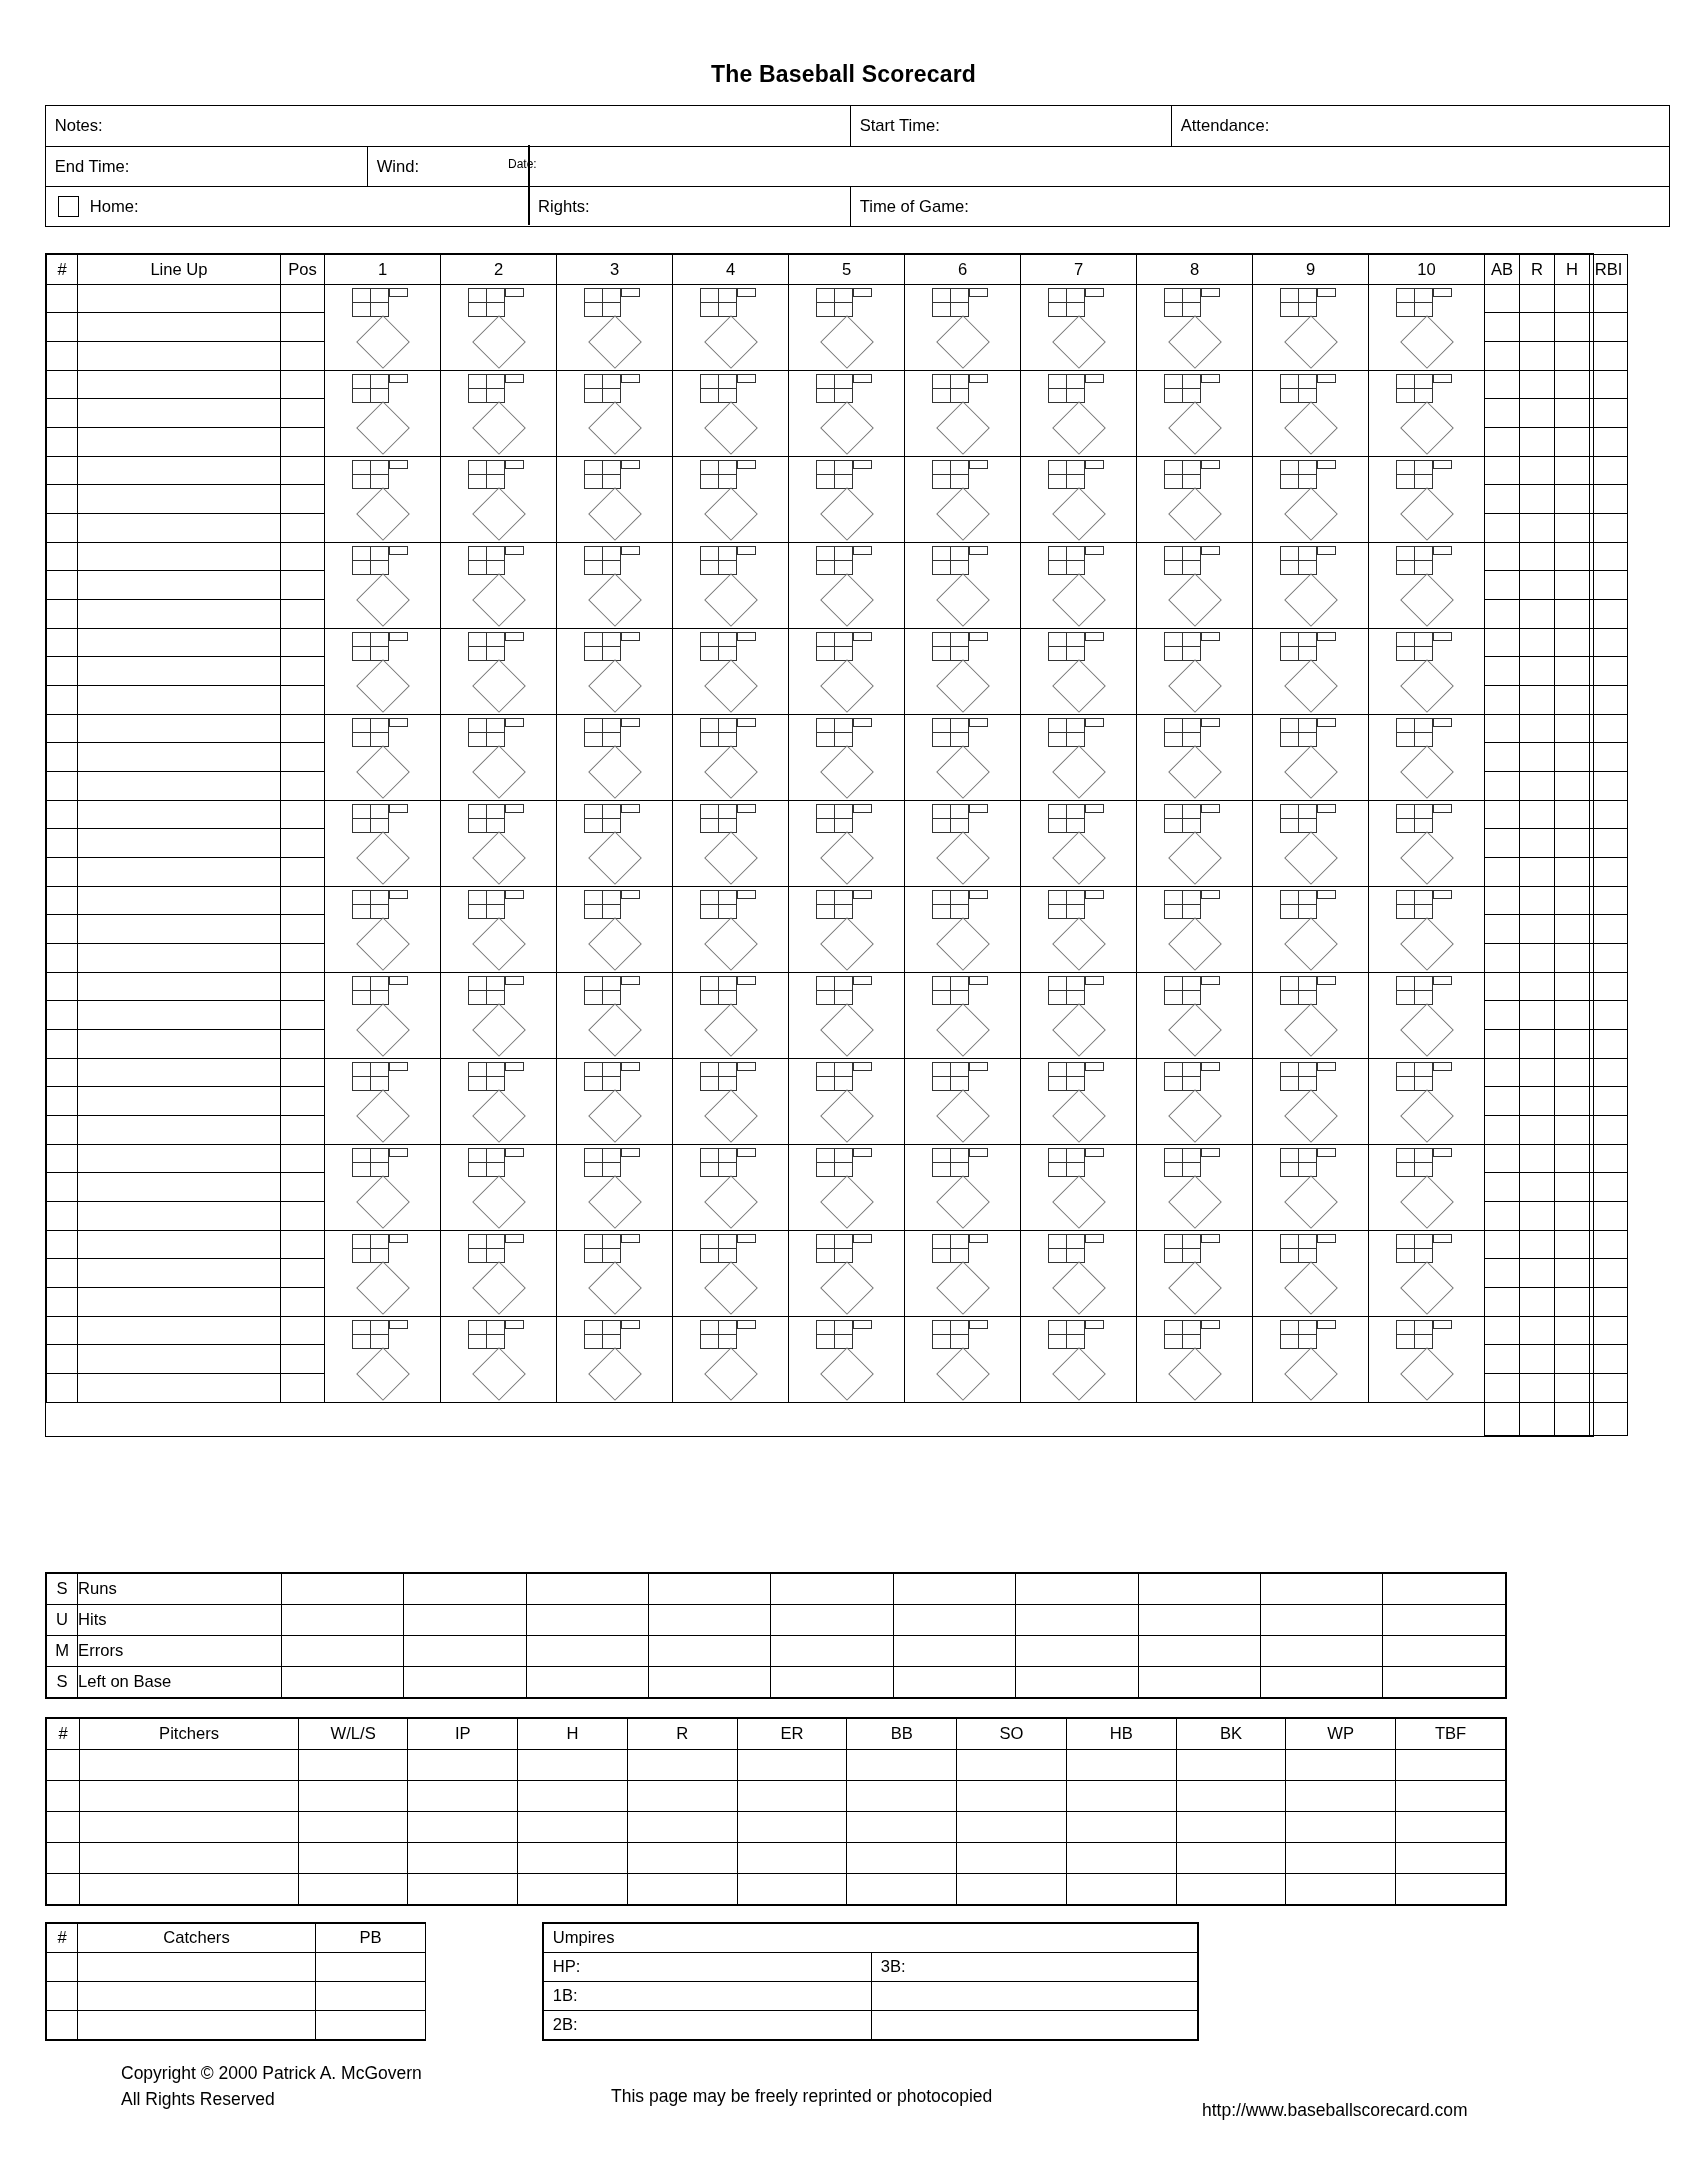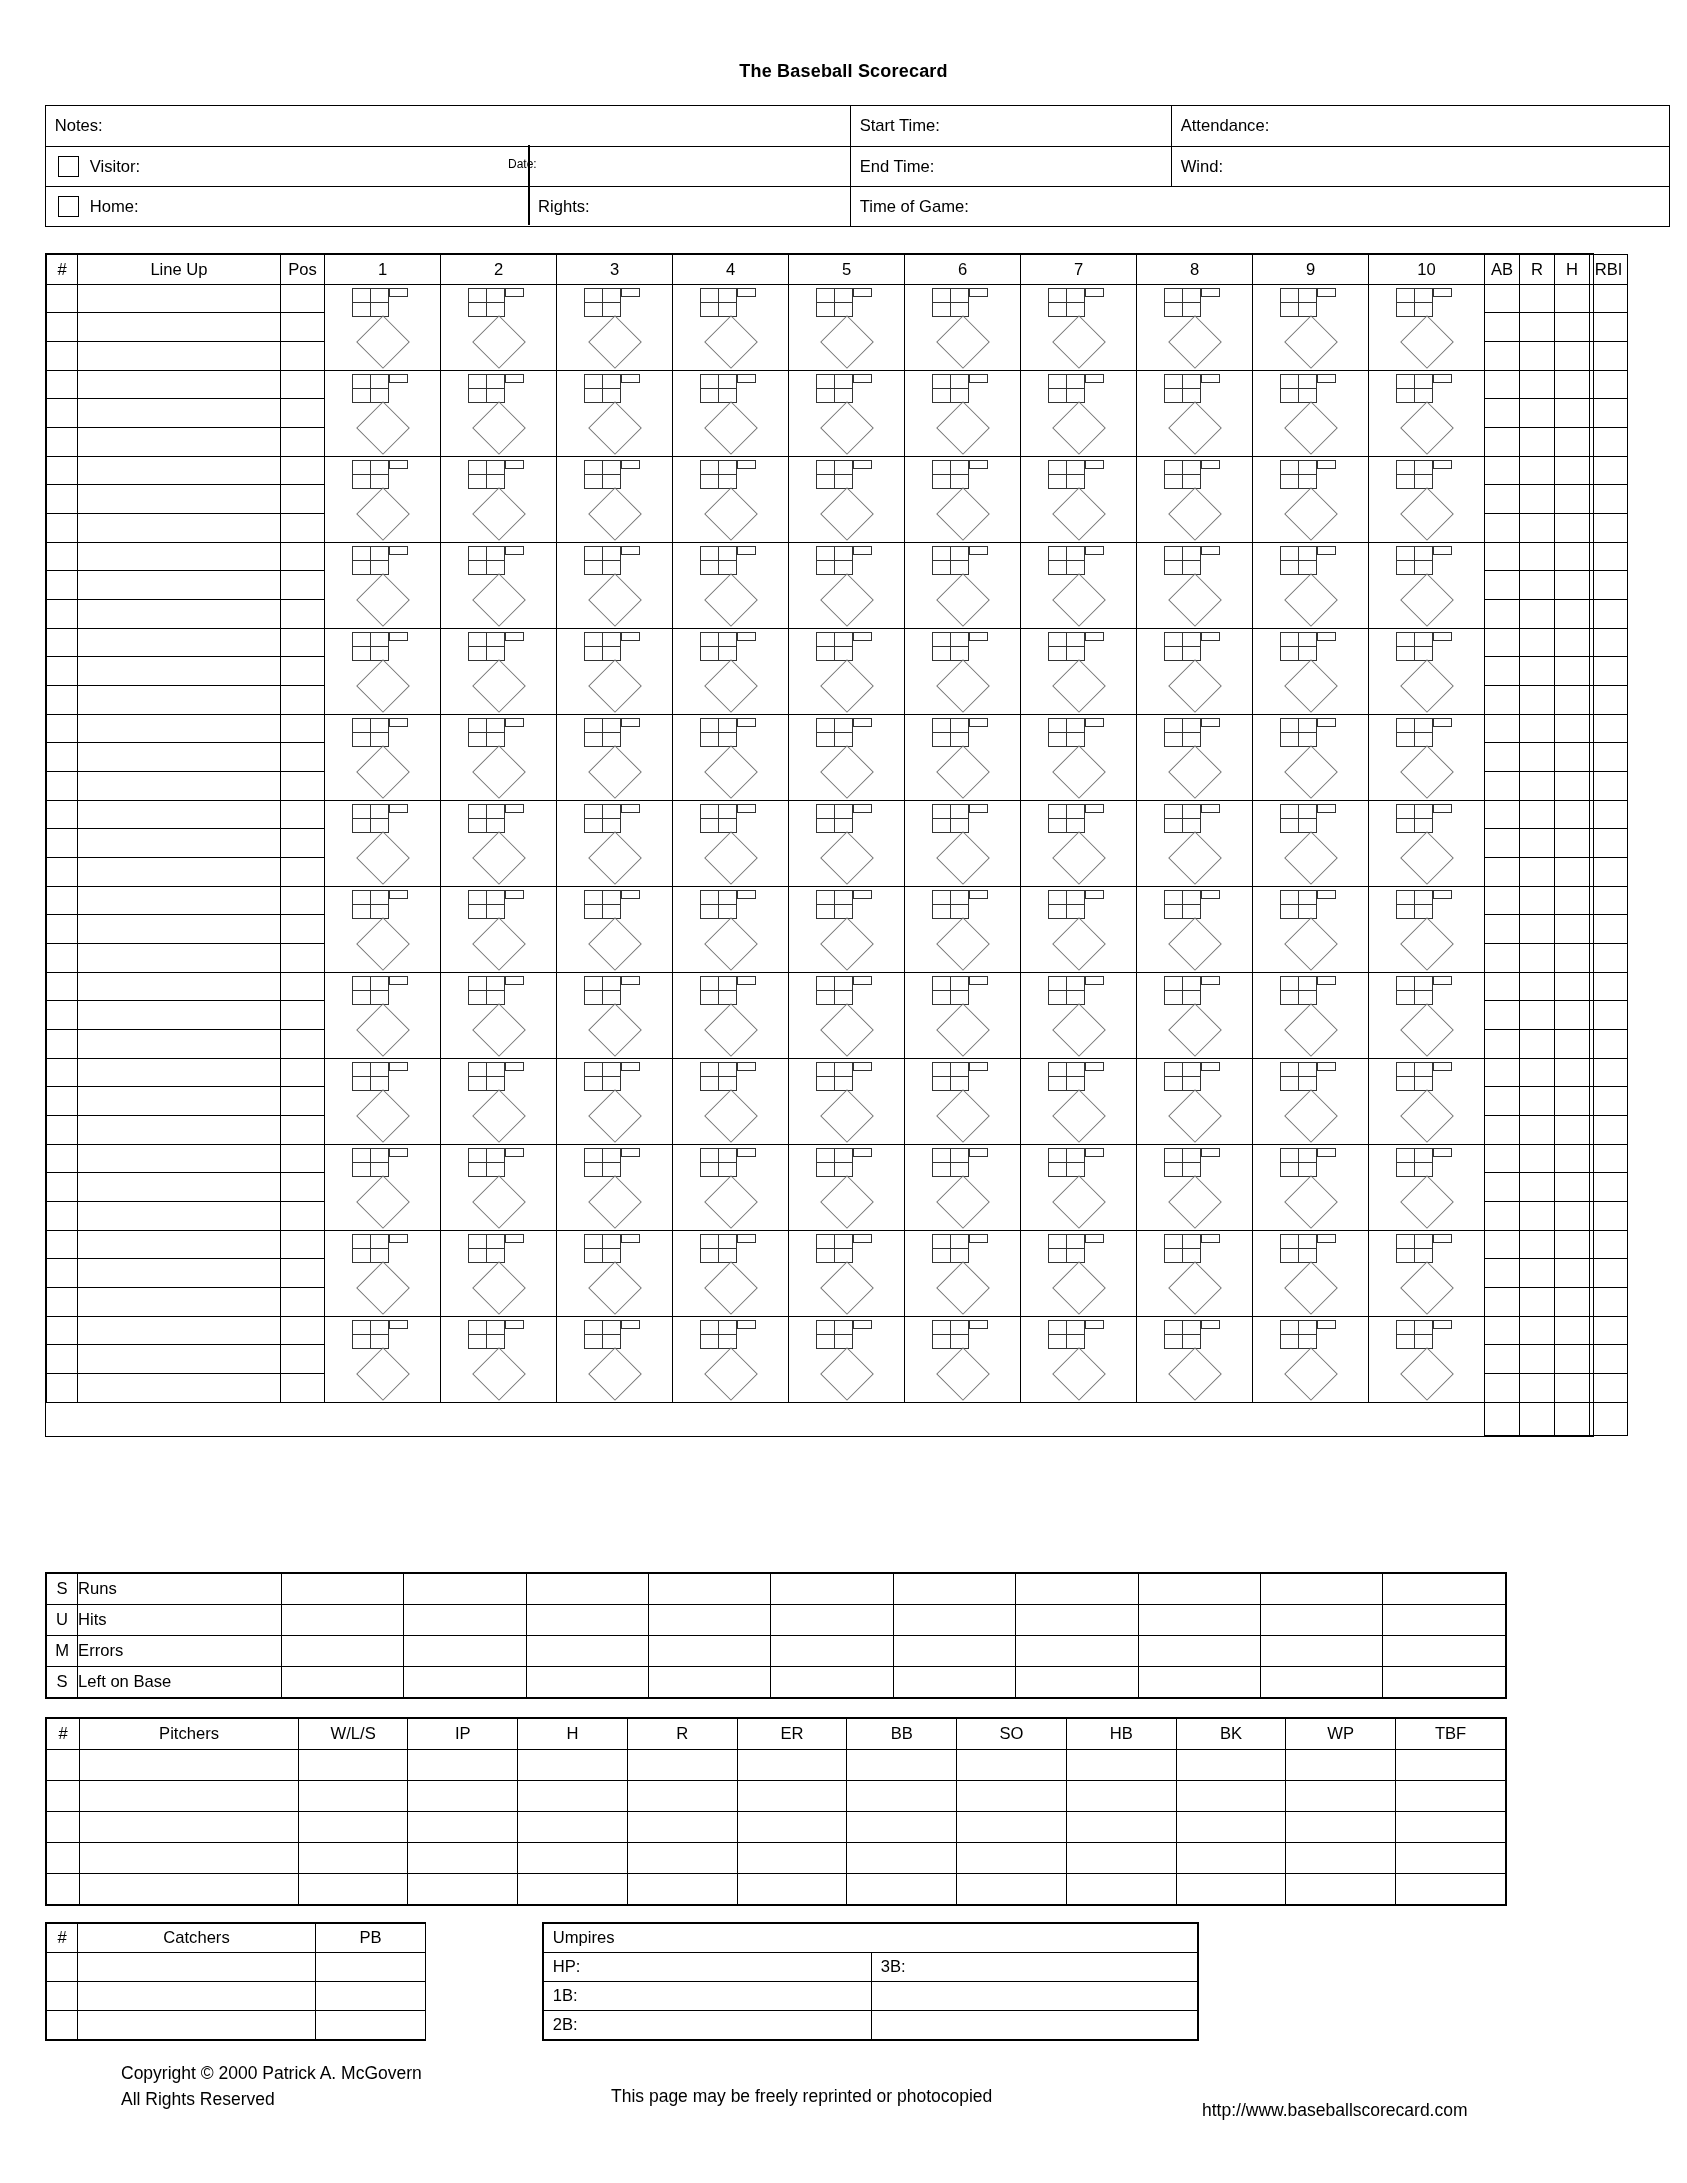--- a/index.html
+++ b/index.html
@@ -20,21 +20,21 @@
     box-sizing: border-box;
   }
 
   
   .title {
     position: absolute;
     top: 61px;
     left: 0;
     width: 1687px;
     text-align: center;
-    font-size: 18px;
+    font-size: 23px;
     font-weight: bold;
     letter-spacing: 0.2px;
   }
 
   
   .header-box {
     position: absolute;
     left: 45px;
     top: 105px;
     width: 1625px;
@@ -278,24 +278,20 @@
         <span>Notes:</span>
       </div>
       <div class="hcell hc-time">
         <span>Start Time:</span>
       </div>
       <div class="hcell hc-right">
         <span>Attendance:</span>
       </div>
     </div>
     <div class="hrow">
-      <div class="hcell hc-notes">
-        <span class="chk"></span>
-        <span>Visitor:</span>
-      </div>
 
       <div class="hcell hc-time">
         <span>End Time:</span>
       </div>
       <div class="hcell hc-right">
         <span>Wind:</span>
       </div>
     </div>
     <div class="hrow">
       <div class="hcell hc-notes">

